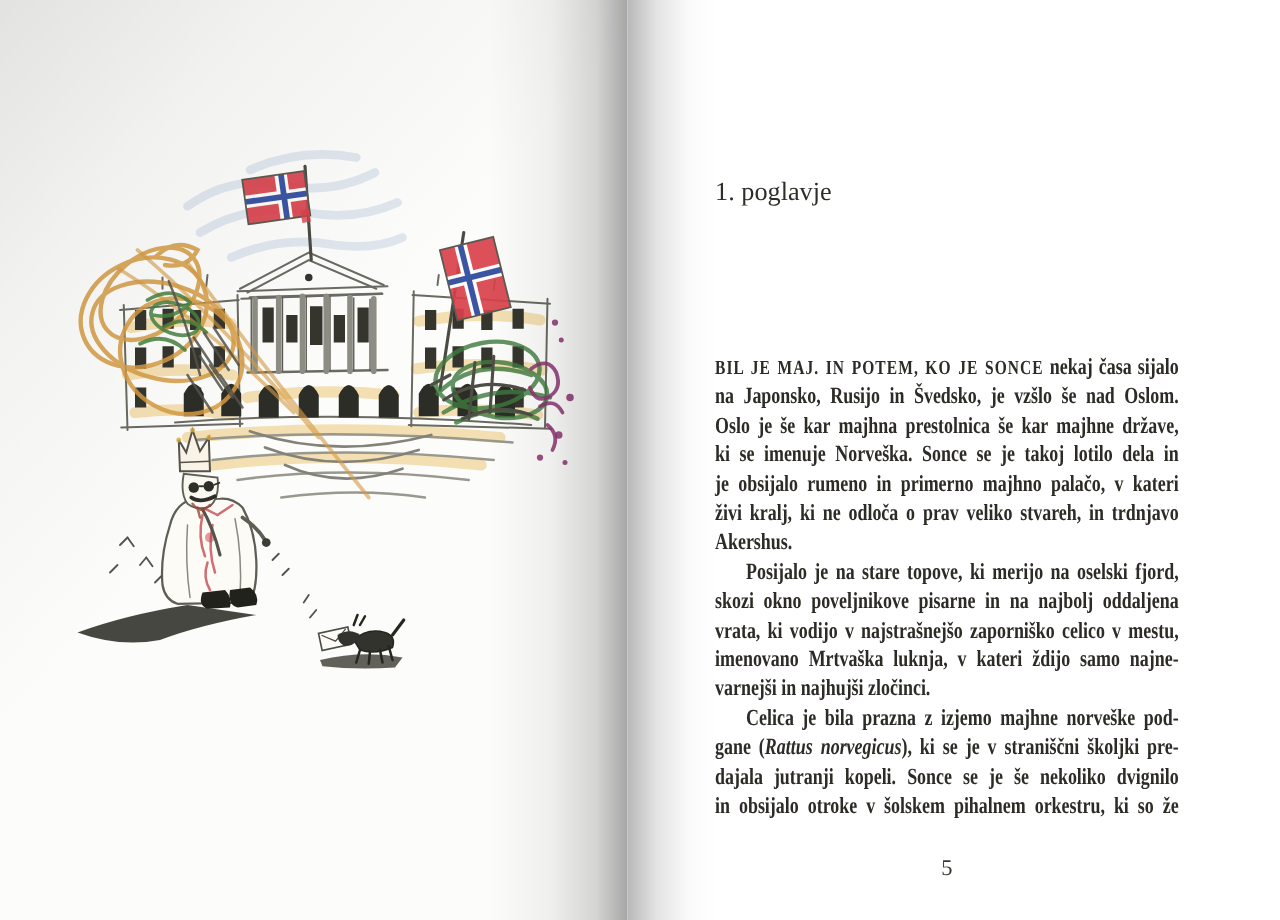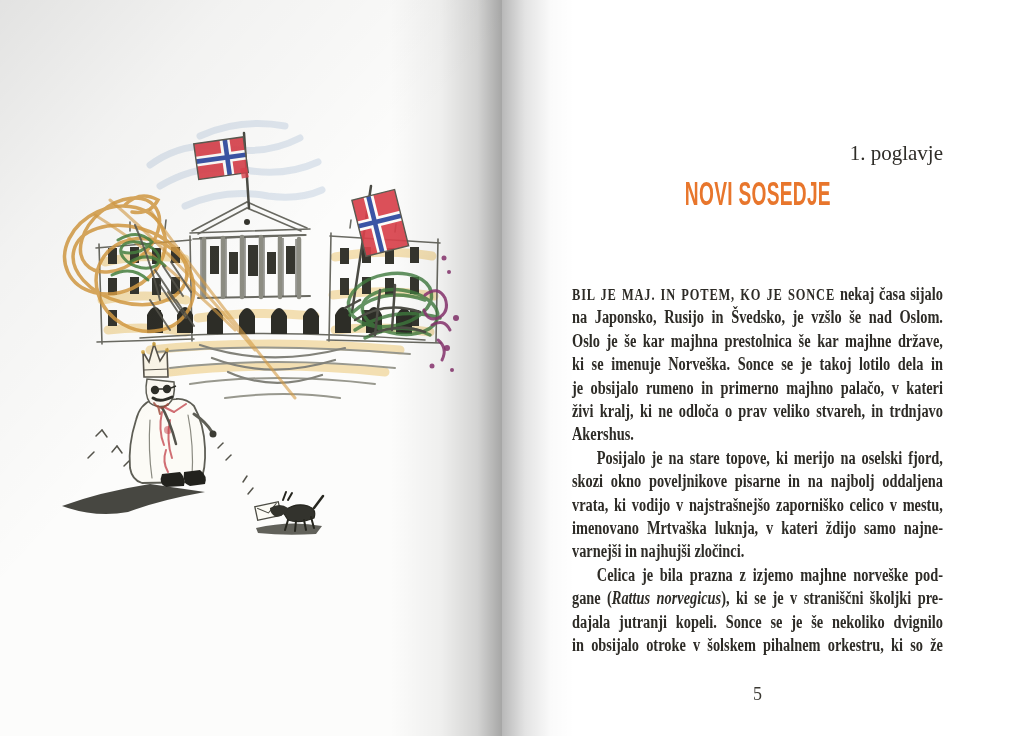--- a/index.html
+++ b/index.html
@@ -26,21 +26,21 @@
   .page-right{
     position:absolute;left:502px;top:0;width:522px;height:736px;
     background:#ffffff;color:var(--ink,#2d2b26);
   }
   .gutter-shade-r{
     position:absolute;top:0;left:0;width:72px;height:100%;pointer-events:none;
     background:linear-gradient(to right, rgba(0,0,0,0.28) 0%, rgba(0,0,0,0.11) 32%, rgba(0,0,0,0.02) 68%, rgba(0,0,0,0) 100%);
   }
   .chapter{
     position:absolute;left:70px;width:371px;top:141px;
-    text-align:right;font-size:21px;color:#2f2d28;
+    text-align:left;font-size:21px;color:#2f2d28;
   }
   .title-wrap{
     position:absolute;left:70px;width:371px;top:177px;text-align:center;
   }
   .title{
     display:inline-block;
     font-family:"Liberation Sans", sans-serif;font-weight:bold;
     font-size:33px;letter-spacing:.5px;line-height:1;
     color:var(--accent-orange,#e8762c);
     transform:scaleX(.58);transform-origin:center;
@@ -344,23 +344,20 @@
       <path d="M314,508 L323,496" stroke="#26261f" stroke-width="2.5" stroke-linecap="round"></path>
     </g>
   </svg>
   <div class="corner-shade"></div>
   <div class="gutter-shade-l"></div>
 </div>
 
 <div class="page-right">
   <div class="gutter-shade-r"></div>
   <div class="chapter">1. poglavje</div>
-  <div class="title-wrap">
-    <span class="title">NOVI SOSEDJE</span>
-  </div>
   <div class="body-block">
     <div class="body-inner">
         <div class="line"><span class="caps">BIL JE MAJ. IN POTEM, KO JE SONCE</span><span> nekaj časa sijalo</span></div>
         <div class="line"><span>na Japonsko, Rusijo in Švedsko, je vzšlo še nad Oslom.</span></div>
         <div class="line"><span>Oslo je še kar majhna prestolnica še kar majhne države,</span></div>
         <div class="line"><span>ki se imenuje Norveška. Sonce se je takoj lotilo dela in</span></div>
         <div class="line"><span>je obsijalo rumeno in primerno majhno palačo, v kateri</span></div>
         <div class="line"><span>živi kralj, ki ne odloča o prav veliko stvareh, in trdnjavo</span></div>
         <div class="line last"><span>Akershus.</span></div>
         <div class="line indent"><span>Posijalo je na stare topove, ki merijo na oselski fjord,</span></div>

